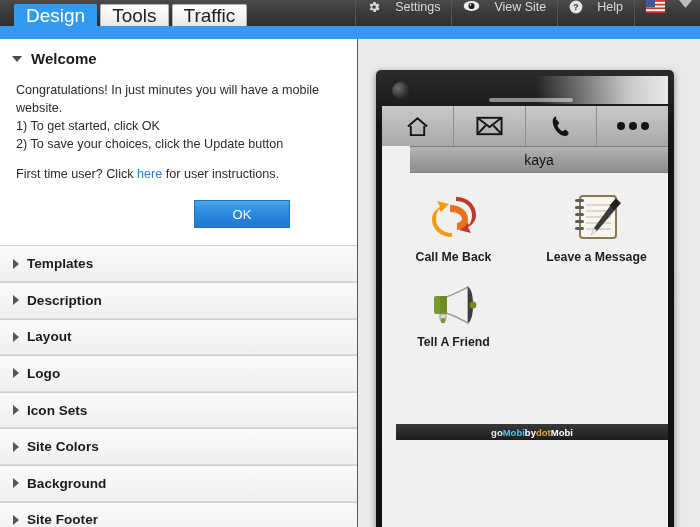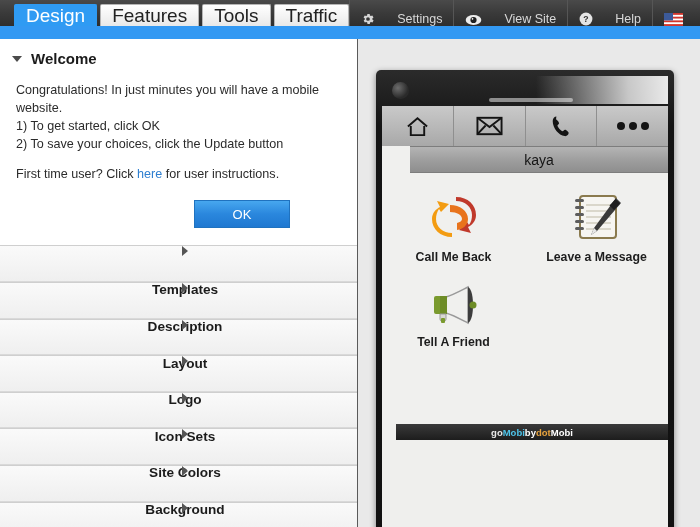--- a/index.html
+++ b/index.html
@@ -50,22 +50,22 @@
   .topright {
     margin-left: auto;
     display: flex;
     align-items: center;
     height: 26px;
     color: #d8d8d8;
     font-size: 12.5px;
   }
   .tr-item {
     display: flex;
-    align-items: flex-end;
-    gap: 22px;
+    align-items: flex-start;
+    gap: 14px;
     padding: 0 11px;
     height: 26px;
     border-left: 1px solid #565656;
     cursor: pointer;
     white-space: nowrap;
   }
   .tr-item:last-child { padding-right: 8px; }
   .ic { display: inline-block; line-height: 0; }
 
   
@@ -142,28 +142,27 @@
     font-size: 13px;
     font-weight: normal;
     font-family: "Liberation Sans", sans-serif;
     cursor: pointer;
   }
 
   
   .acc-item {
     display: flex;
     align-items: center;
-    gap: 26px;
+    gap: 8px;
     height: 36.6px;
     padding-left: 13px;
     background: linear-gradient(to bottom, #fafafa 0%, #efefef 100%);
     border-top: 1px solid #cfcfcf;
     border-bottom: 1px solid #d9d9d9;
     cursor: pointer;
-    flex-direction: column;
   }
   .acc-label {
     font-size: 13.6px;
     font-weight: bold;
     color: #1b1b1b;
   }
 
   
   .phone {
     position: absolute;
@@ -282,23 +281,20 @@
     background: #efefed;
   }
 </style>
 </head>
 <body>
 
 <div class="topbar">
   <div class="tabs">
     <div class="tab active">
       <span>Design</span>
-    </div>
-    <div class="tab">
-      <span>Features</span>
     </div>
     <div class="tab">
       <span>Tools</span>
     </div>
     <div class="tab">
       <span>Traffic</span>
     </div>
   </div>
 
   <div class="topright">

